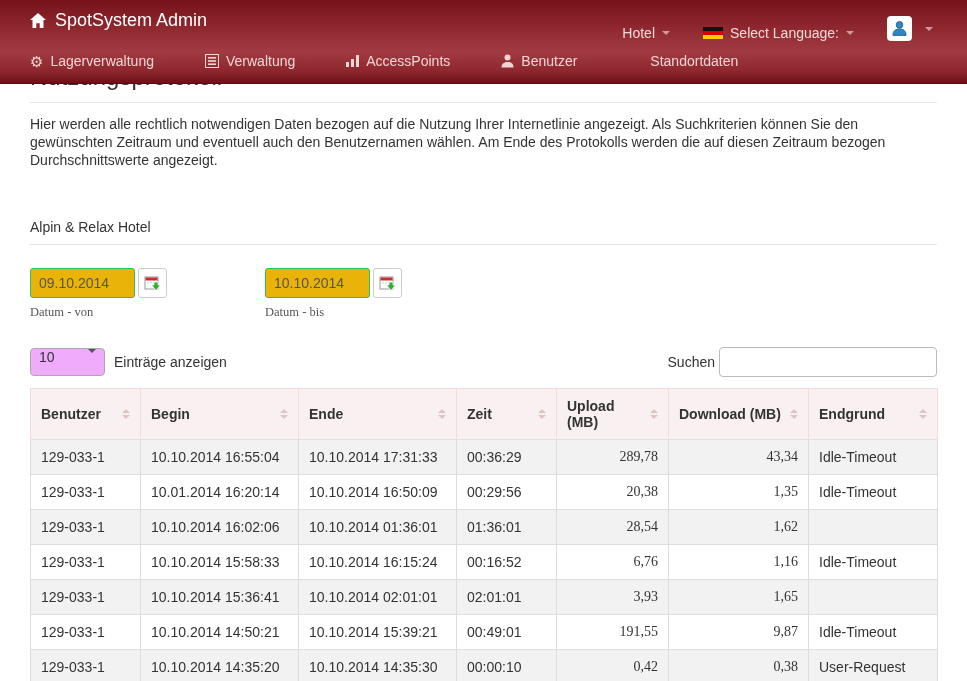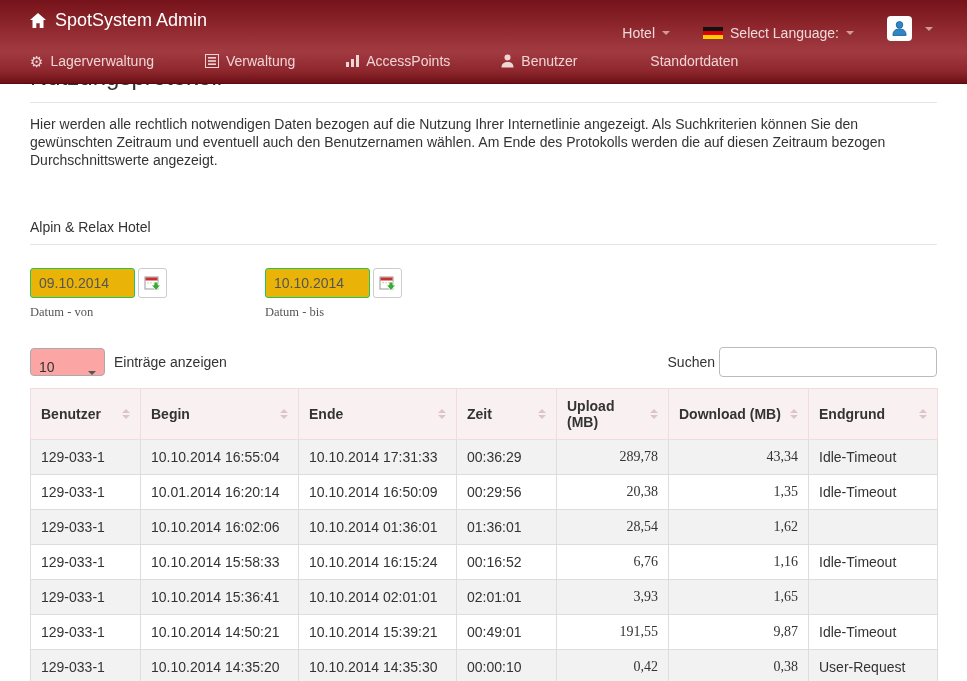--- a/index.html
+++ b/index.html
@@ -72,22 +72,22 @@
   }
   .cal-btn {
     width: 29px; height: 30px; margin-left: 3px; background: #fff; border: 1px solid #ccc; border-radius: 3px;
     display: flex; align-items: center; justify-content: center; cursor: pointer; padding: 0;
   }
   .date-label { margin-top: 7px; font-size: 12.5px; color: #555; font-family: Liberation Serif, serif; }
 
   .controls-row { margin-top: 27px; display: flex; align-items: center; }
   .length-wrap { display: flex; align-items: center; gap: 9px; }
   .mock-select {
-    width: 75px; height: 28px; border: 1px solid #aaa; border-radius: 4px; background: #fca5a5;
-    display: flex; align-items: flex-end; padding: 0 8px; font-size: 14px; color: #333; cursor: pointer;
+    width: 75px; height: 28px; border: 1px solid #aaa; border-radius: 4px; background: #f0abfc;
+    display: flex; align-items: flex-start; padding: 0 8px; font-size: 14px; color: #333; cursor: pointer;
   }
   .mock-select .caret { margin-left: auto; border-top-color: #555; }
   .length-label { font-size: 14px; }
   .search-wrap { margin-left: auto; display: flex; align-items: center; gap: 4px; }
   .search-label { font-size: 14px; }
   .search-input {
     width: 218px; height: 30px; border: 1px solid #bbb; border-radius: 4px;
     padding: 0 8px; font-size: 14px; font-family: inherit; color: #333;
   }
 

